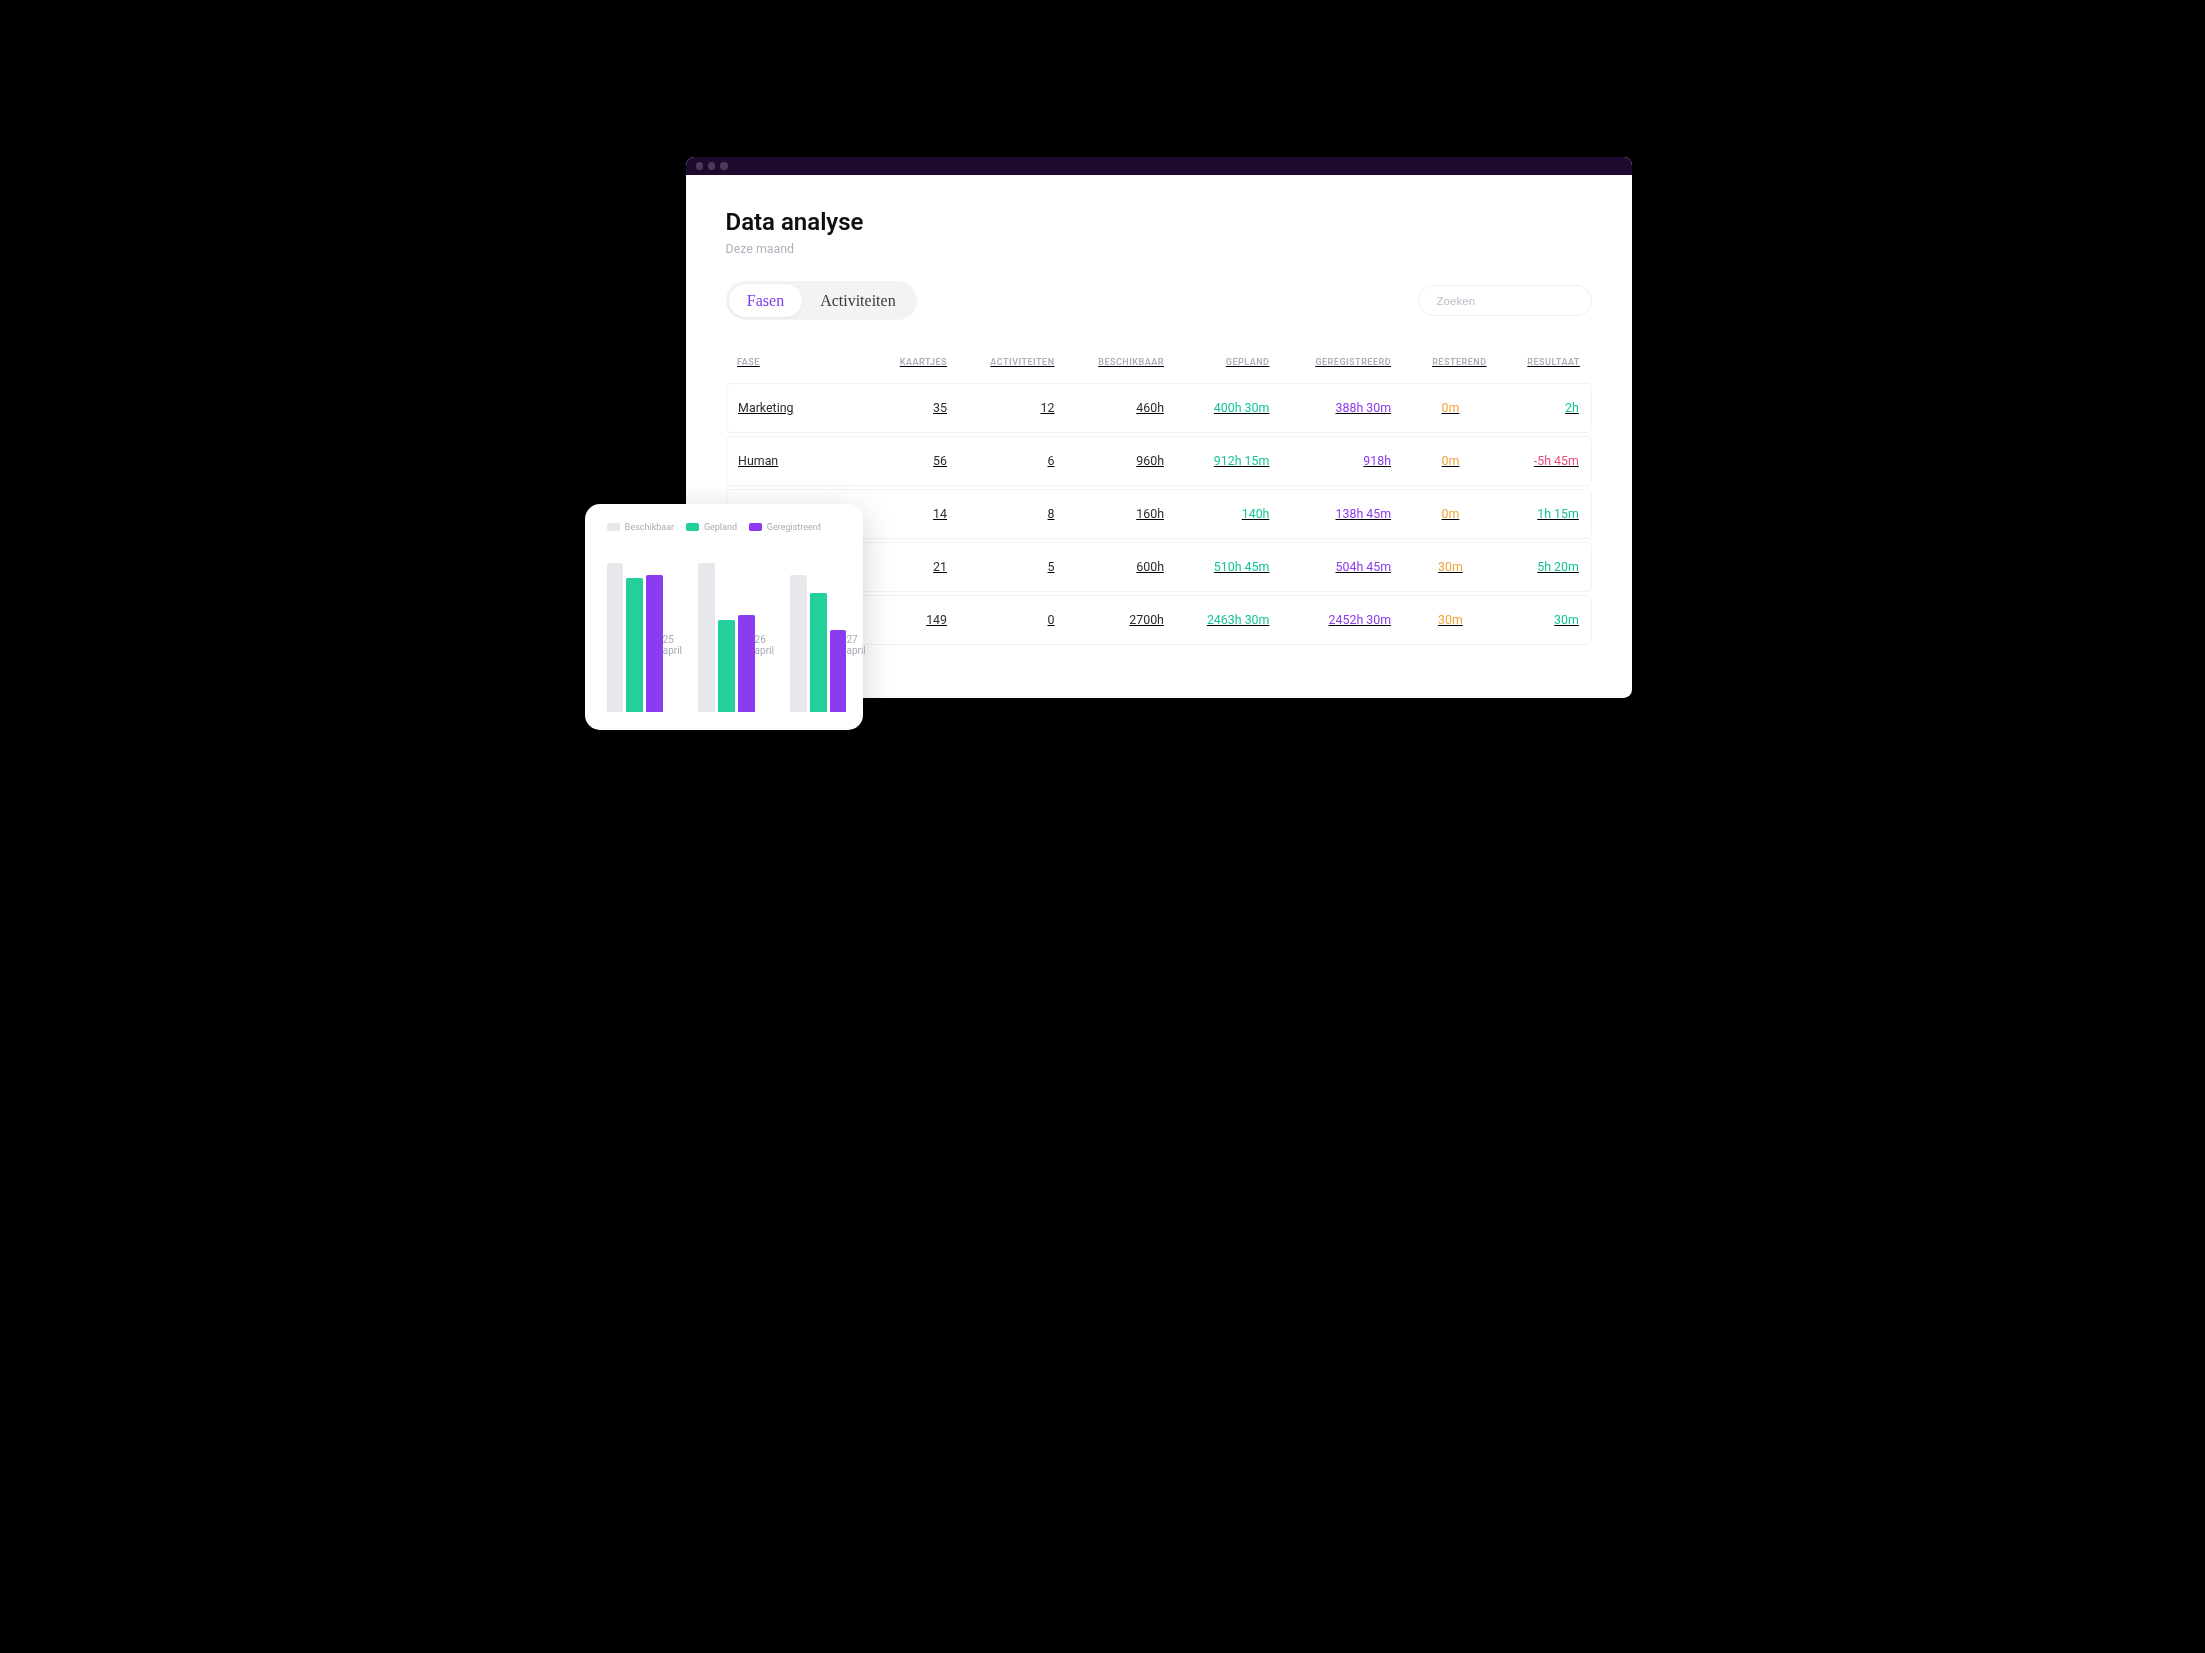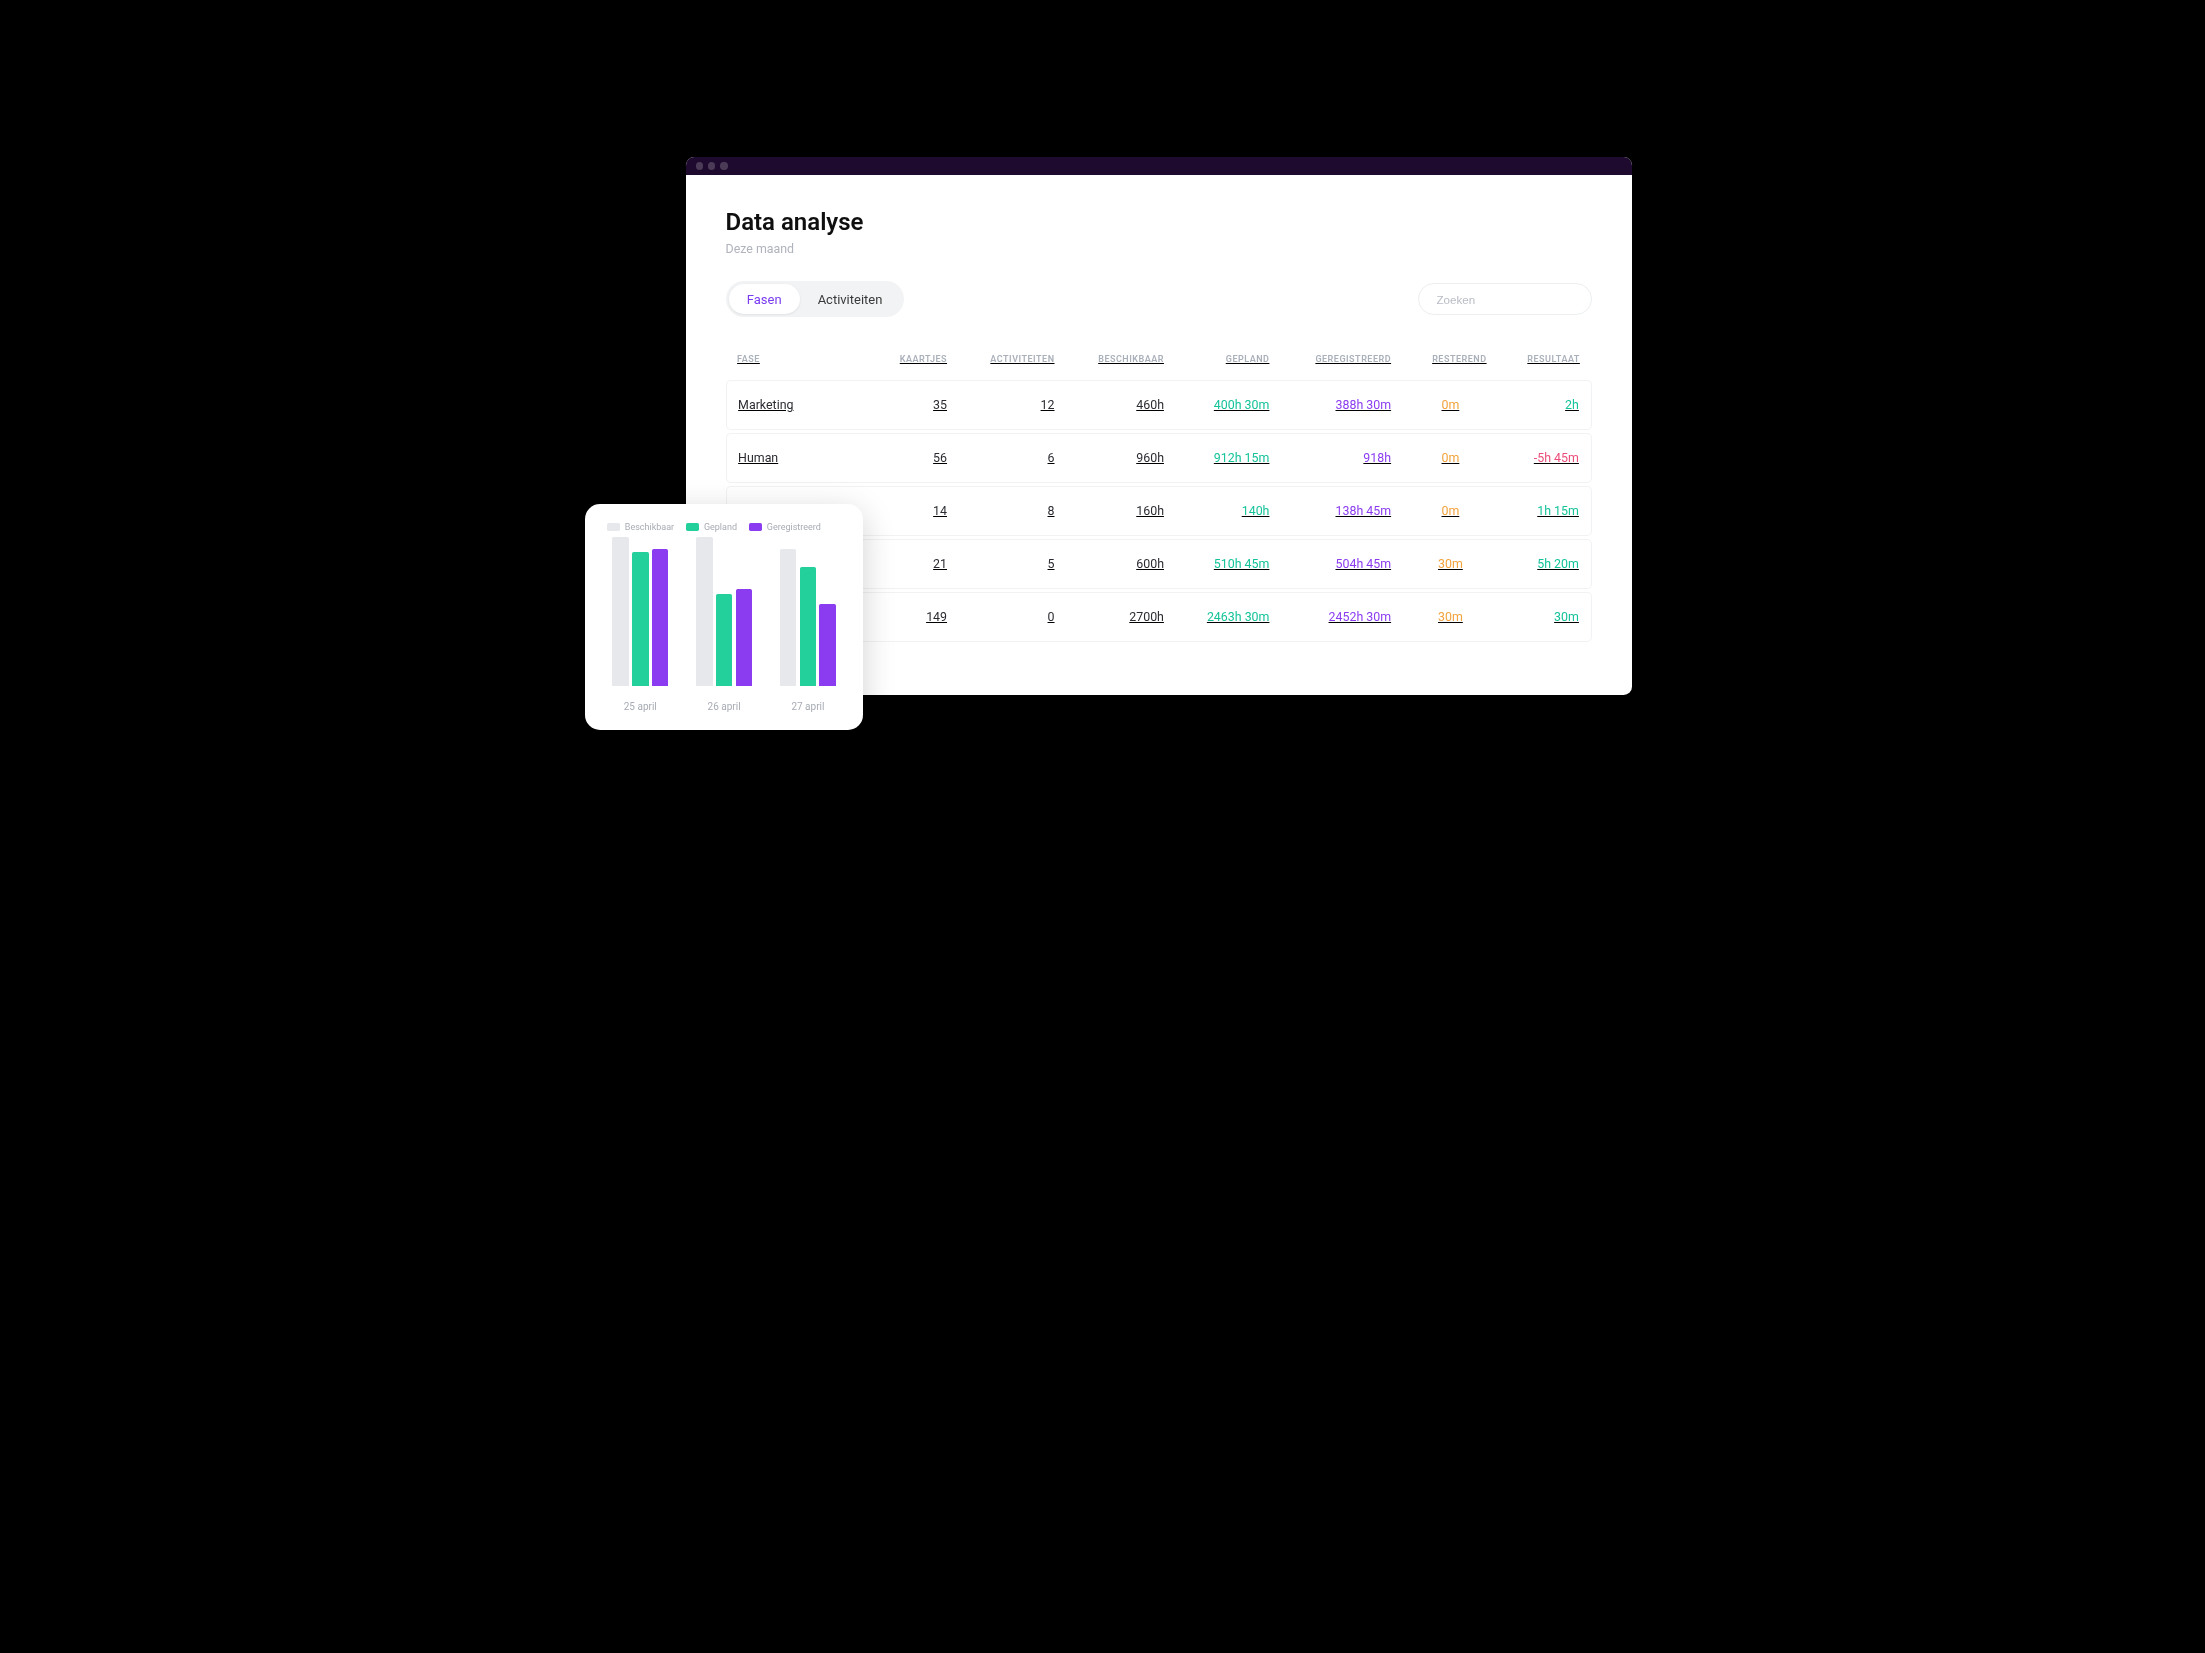--- a/index.html
+++ b/index.html
@@ -40,23 +40,24 @@
     .controls { display: flex; align-items: center; justify-content: space-between; margin-bottom: 20px; }
     .tabs {
       display: inline-flex;
       background: #f2f3f5;
       border-radius: 826px;
       padding: 3.3px;
     }
     .tab {
       padding: 7.4px 18px;
       border-radius: 826px;
-      font-size: 13px;
+      font-size: 16px;
       color: #3a3a3a;
       cursor: pointer;
+      font-family: Liberation Serif, serif;
     }
     .tab.active { background: #fff; color: #7a3cf0; box-shadow: 0 0.8px 2.5px rgba(0,0,0,0.08); }
     .search {
       border: 0.8px solid #eceef0;
       border-radius: 826px;
       padding: 8.3px 18px;
       font-size: 11.6px;
       color: #b8bcc4;
       width: 174px;
       outline: none;
@@ -103,21 +104,21 @@
       box-shadow: 0 8.3px 33px rgba(0,0,0,0.18);
       padding: 18px 21.5px 18px 21.5px;
     }
     .legend { display: flex; gap: 11.6px; align-items: center; margin-bottom: 15px; }
     .legend-item { display: flex; align-items: center; gap: 5px; font-size: 9px; color: #a7abb3; }
     .swatch { width: 13.2px; height: 8.3px; border-radius: 1.7px; }
     .sw-grey { background: #e6e8ec; }
     .sw-green { background: #23cf9a; }
     .sw-purple { background: #8c3cf0; }
     .chart-rows { display: flex; gap: 16.5px; align-items: flex-end; height: 165px; }
-    .group { flex: 1; display: flex; flex-direction: column; align-items: center; }
+    .group { flex: 1; display: flex; align-items: center; }
     .bars { display: flex; gap: 3.3px; align-items: flex-end; height: 149px; width: 100%; justify-content: center; }
     .bar { width: 16.5px; border-radius: 1.7px 1.7px 0 0; }
     .b-grey { background: #e6e8ec; }
     .b-green { background: #23cf9a; }
     .b-purple { background: #8c3cf0; }
     .xlabel { margin-top: 15px; font-size: 10px; color: #a7abb3; }
   </style>
 </head>
 <body>
 

